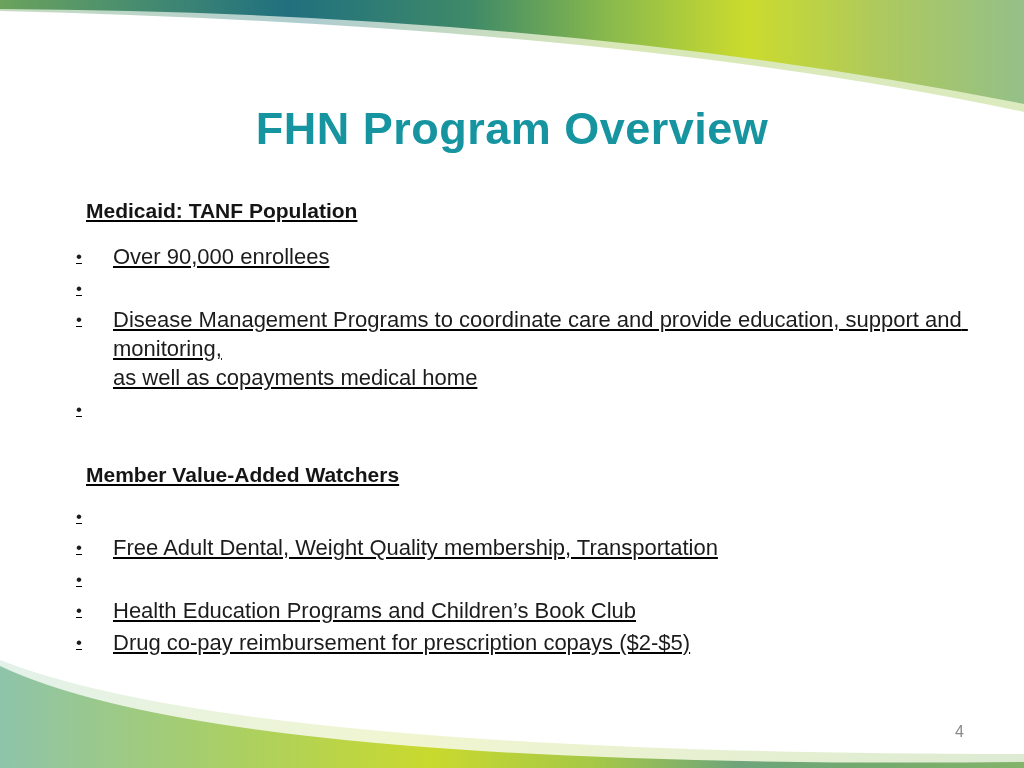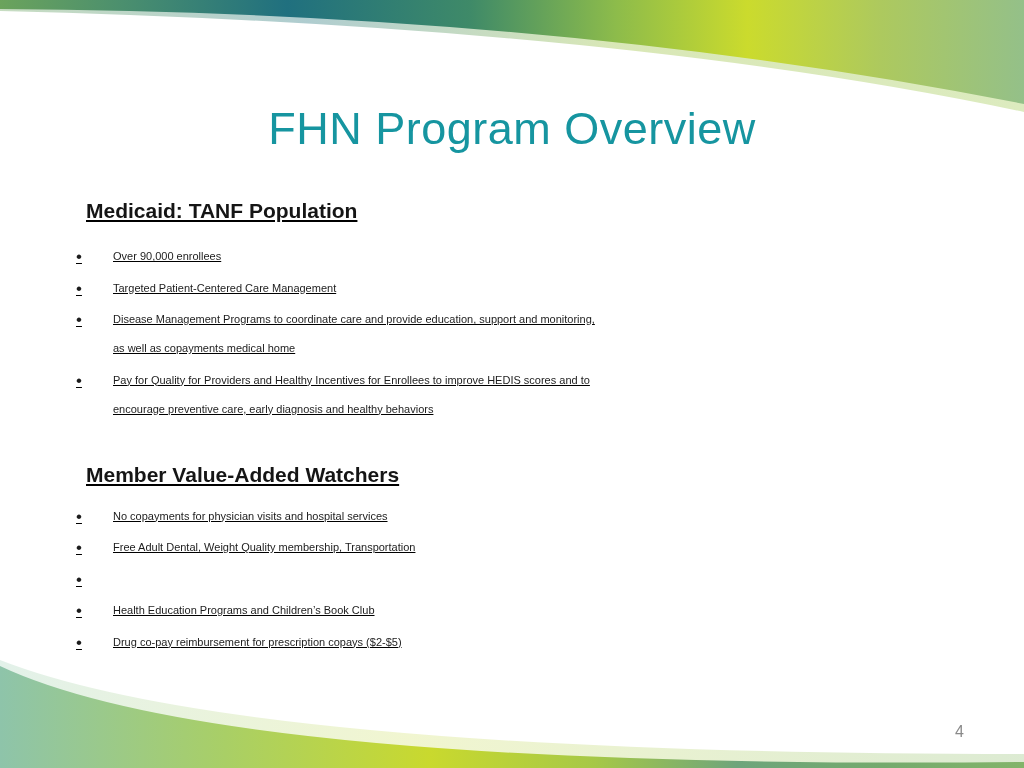--- a/index.html
+++ b/index.html
@@ -26,21 +26,21 @@
   .swoosh.bottom { bottom: 0; height: 110px; }
 
   .title {
     position: absolute;
     top: 103px;
     left: 0;
     width: 100%;
     margin: 0;
     text-align: center;
     font-size: 45px;
-    font-weight: 400;
+    font-weight: 700;
     letter-spacing: 0.5px;
     color: #1695a0;
   }
 
   .content {
     position: absolute;
     top: 197px;
     left: 14px;
     width: 100%;
     text-decoration: underline;
@@ -67,21 +67,21 @@
     margin: 0 0 2.5px 0;
   }
   .marker {
     flex: 0 0 37px;
     width: 37px;
     font-size: 17px;
     line-height: 29px;
     color: #1c1c1c;
   }
   .text {
-    font-size: 11px;
+    font-size: 22px;
     line-height: 29px;
     color: #1c1c1c;
     white-space: pre-wrap;
     max-width: 882px;
   }
 
   .page-number {
     position: absolute;
     right: 60px;
     bottom: 27px;
@@ -144,41 +144,37 @@
 
     <section class="first">
       <h2 class="heading">Medicaid: TANF Population</h2>
       <ul class="bullets">
         <li class="bullet">
           <span class="marker">•</span>
           <span class="text">Over 90,000 enrollees</span>
         </li>
         <li class="bullet">
           <span class="marker">•</span>
-          <span class="text">Targeted Patient-Centered Care Management</span>
         </li>
         <li class="bullet">
           <span class="marker">•</span>
           <span class="text">Disease Management Programs to coordinate care and provide education, support and monitoring,
 as well as copayments medical home</span>
         </li>
         <li class="bullet">
           <span class="marker">•</span>
-          <span class="text">Pay for Quality for Providers and Healthy Incentives for Enrollees to improve HEDIS scores and to
-encourage preventive care, early diagnosis and healthy behaviors</span>
         </li>
       </ul>
     </section>
 
     <section class="second">
       <h2 class="heading">Member Value-Added Watchers</h2>
       <ul class="bullets">
         <li class="bullet">
           <span class="marker">•</span>
-          <span class="text">No copayments for physician visits and hospital services</span>
         </li>
         <li class="bullet">
           <span class="marker">•</span>
           <span class="text">Free Adult Dental, Weight Quality membership, Transportation</span>
         </li>
         <li class="bullet">
           <span class="marker">•</span>
         </li>
         <li class="bullet">
           <span class="marker">•</span>

